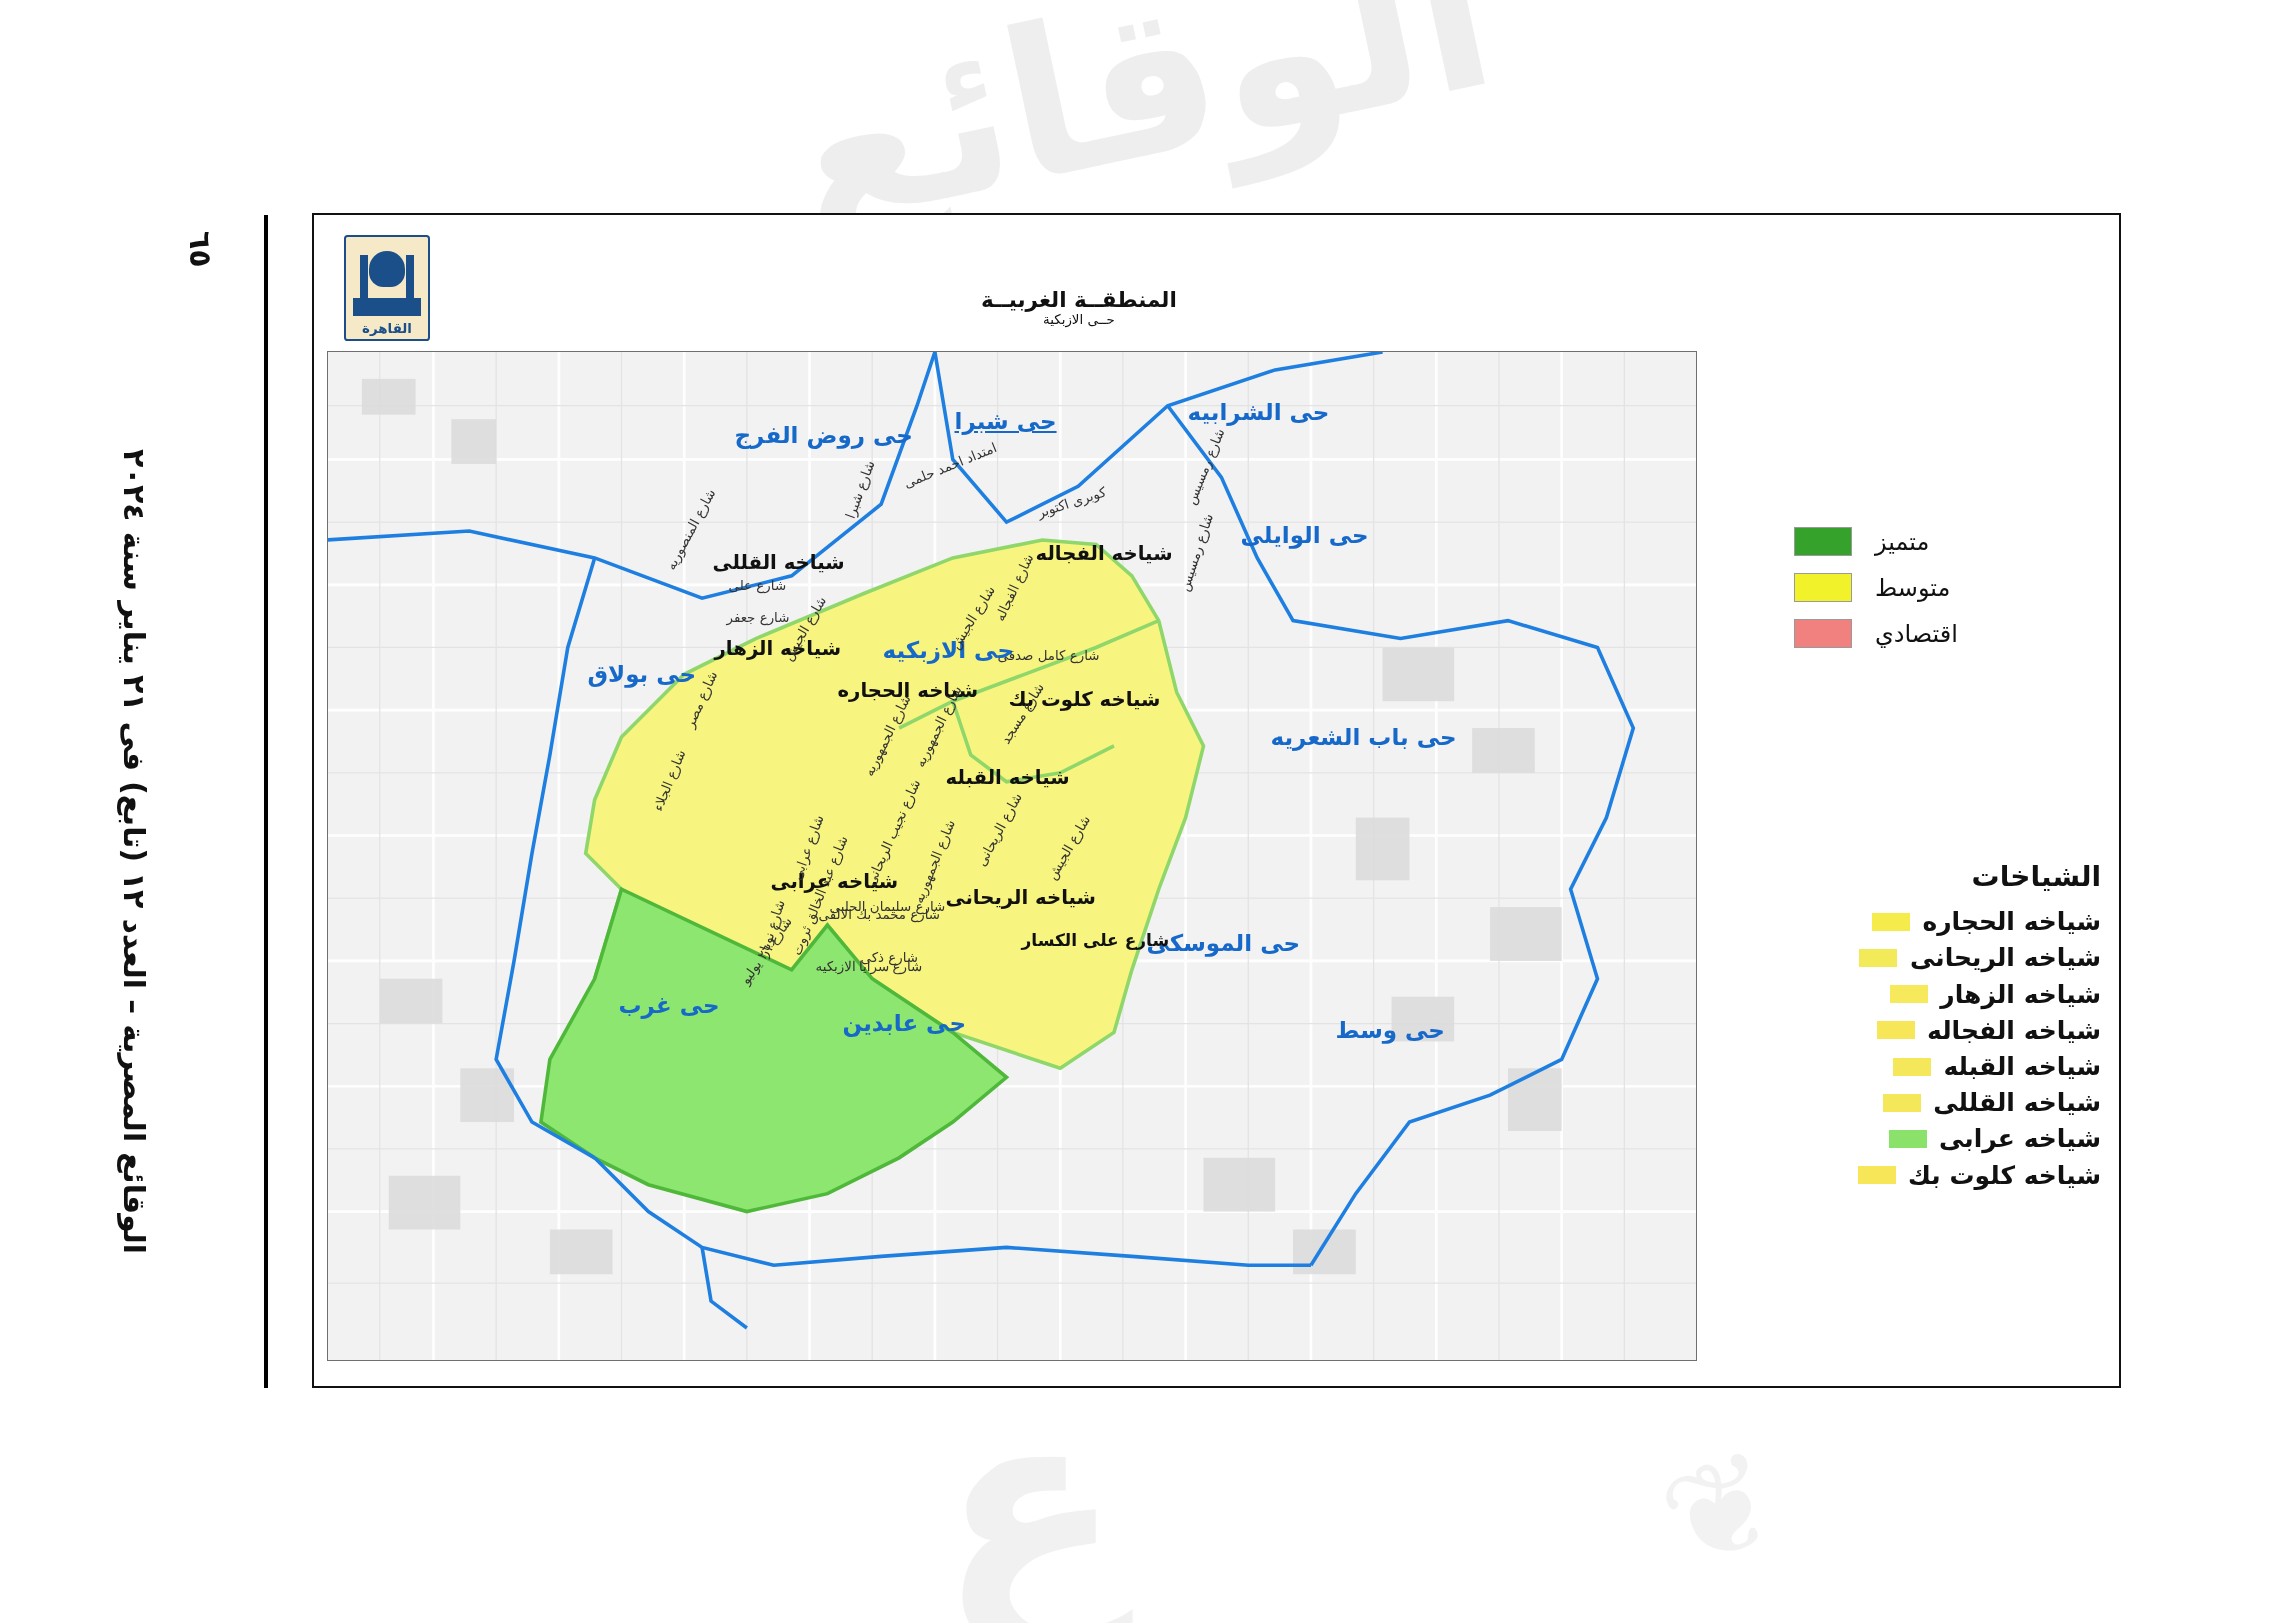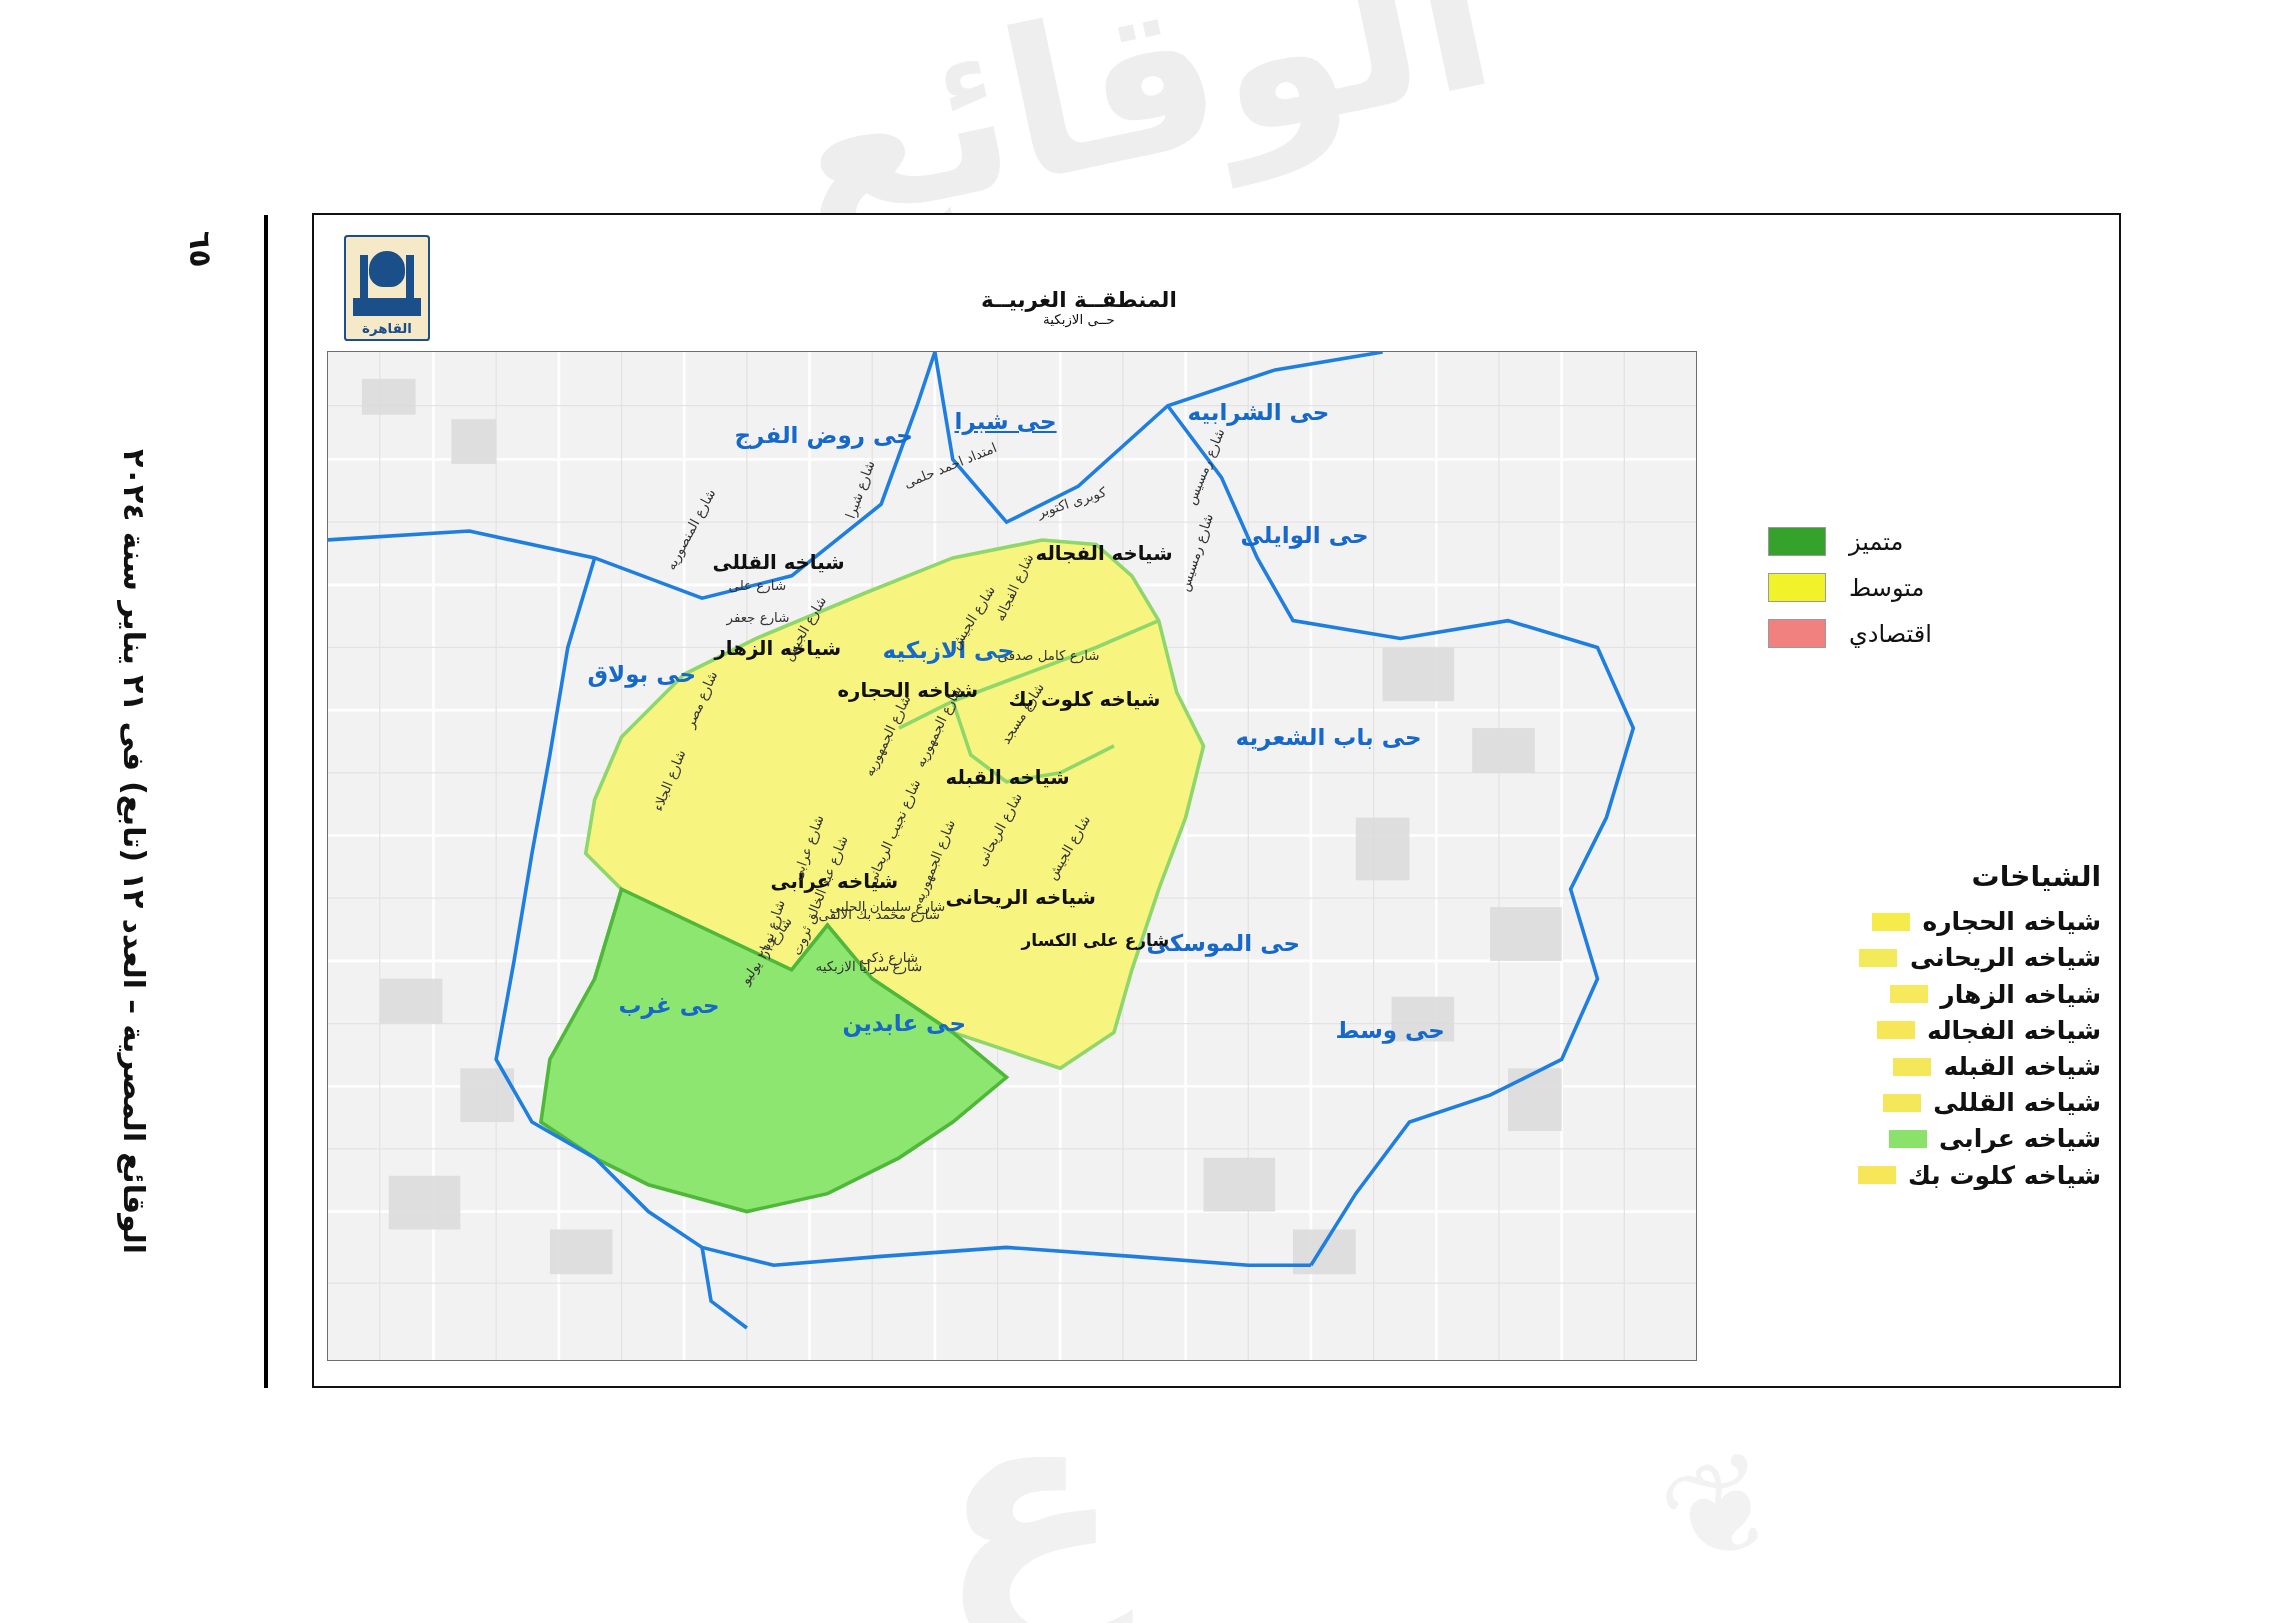--- a/index.html
+++ b/index.html
@@ -208,21 +208,21 @@
   }
   .lbl-region small {
     display: block;
     font-size: 13.4px;
     font-weight: normal;
   }
 
   
   .legend-quality {
     position: absolute;
-    right: 38px;
+    right: 12px;
     top: 312px;
     width: 313px;
     direction: rtl;
     text-align: center;
   }
   .legend-quality .row {
     display: flex;
     align-items: center;
     justify-content: flex-end;
     gap: 23px;
@@ -355,21 +355,21 @@
           <path d="M420 1000 L430 1060 L470 1090"></path>
         </g>
       </svg>
 
       <div class="map-label lbl-district" style="left:407px; top:70px;">حى روض الفرج</div>
       <div class="map-label lbl-district" style="left:627px; top:56px;text-decoration:underline;">حى شبرا</div>
       <div class="map-label lbl-district" style="left:860px; top:47px;">حى الشرابيه</div>
       <div class="map-label lbl-district" style="left:913px; top:170px;">حى الوايلى</div>
       <div class="map-label lbl-district" style="left:555px; top:285px;">حى الازبكيه</div>
       <div class="map-label lbl-district" style="left:260px; top:309px;">حى بولاق</div>
-      <div class="map-label lbl-district" style="left:908px; top:372px; line-height:1.15; text-align:right;">حى باب الشعريه</div>
+      <div class="map-label lbl-district" style="left:943px; top:372px; line-height:1.15; text-align:right;">حى باب الشعريه</div>
       <div class="map-label lbl-district" style="left:819px; top:578px;text-align:right;">حى الموسكى</div>
       <div class="map-label lbl-district" style="left:291px; top:640px;">حى غرب</div>
       <div class="map-label lbl-district" style="left:515px; top:658px;">حى عابدين</div>
       <div class="map-label lbl-district" style="left:1008px; top:665px;">حى وسط</div>
 
       <div class="map-label lbl-shiakha" style="left:385px; top:199px;">شياخه القللى</div>
       <div class="map-label lbl-shiakha" style="left:387px; top:285px;">شياخه الزهار</div>
       <div class="map-label lbl-shiakha" style="left:708px; top:190px;">شياخه الفجاله</div>
       <div class="map-label lbl-shiakha" style="left:510px; top:327px;">شياخه الحجاره</div>
       <div class="map-label lbl-shiakha" style="left:681px; top:336px;">شياخه كلوت بك</div>

